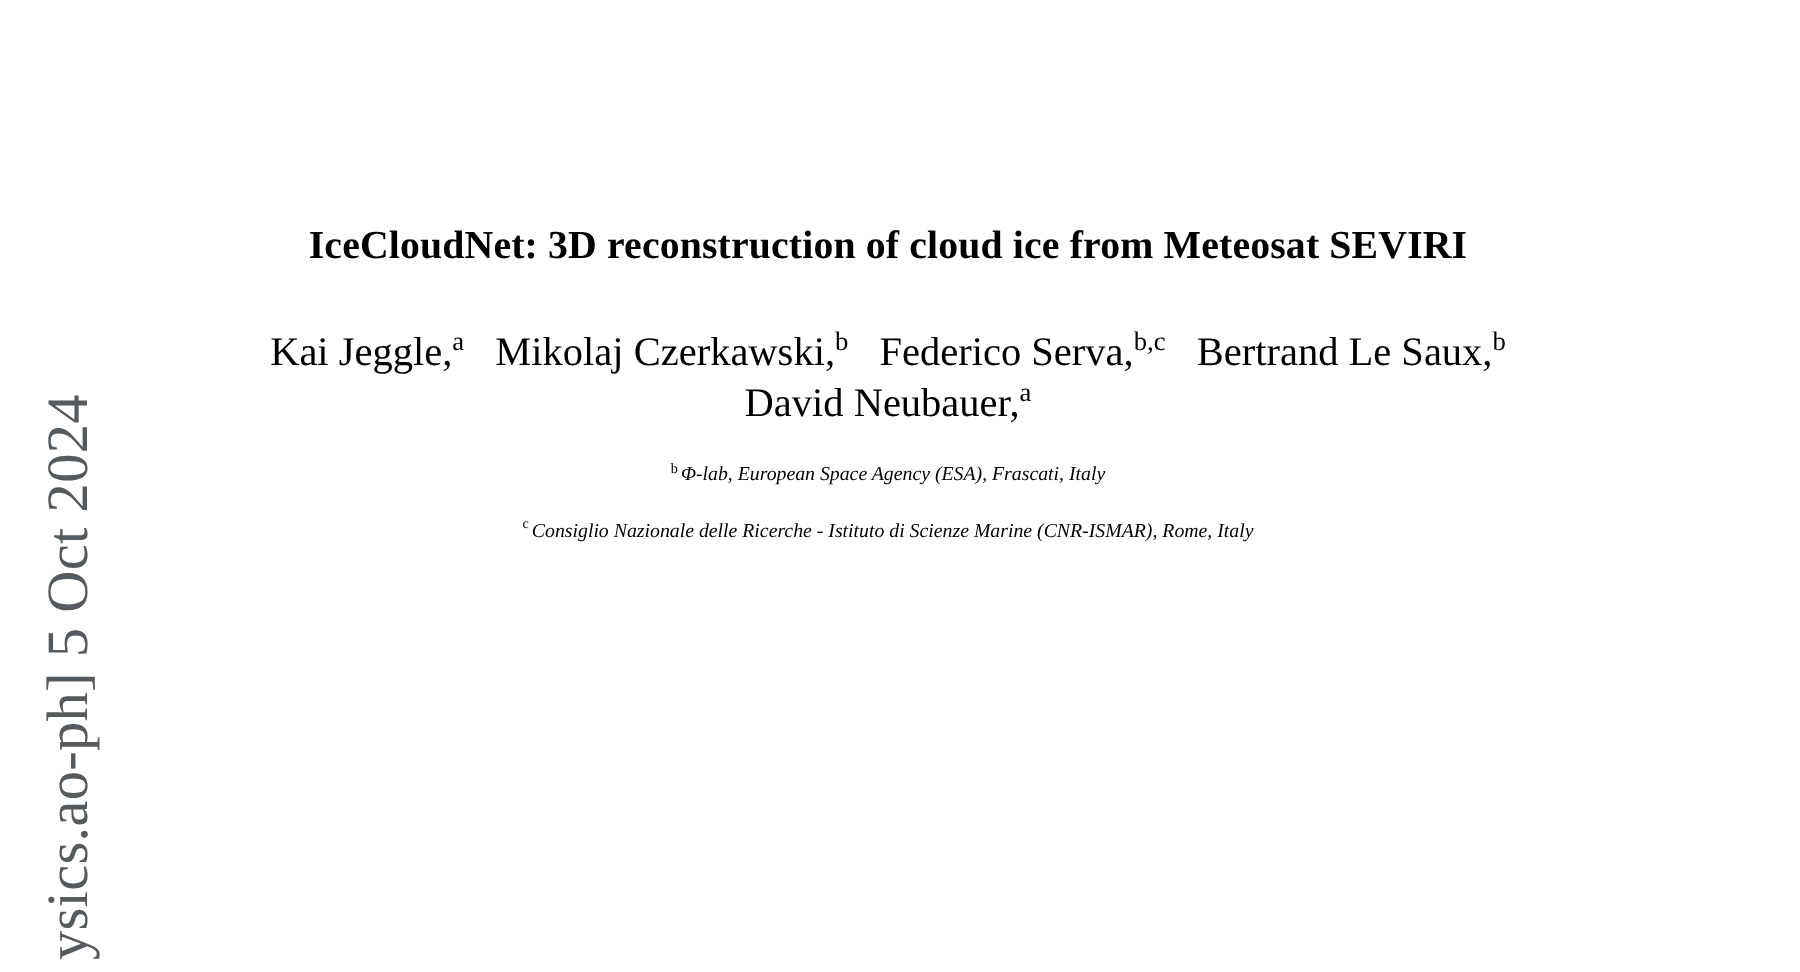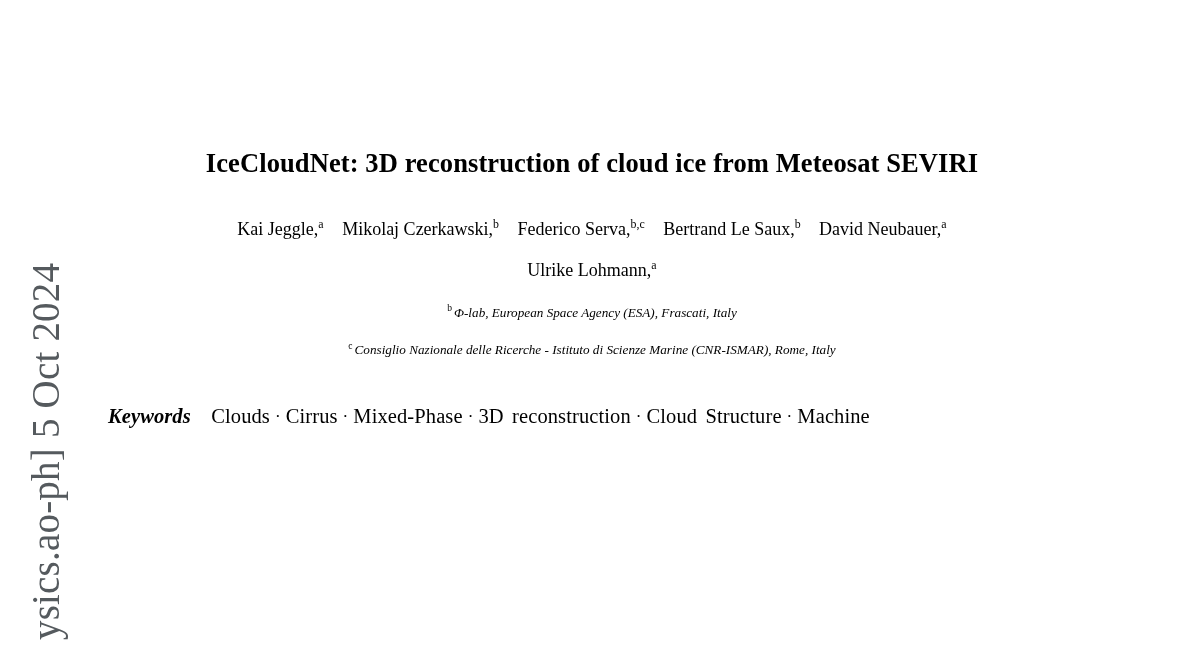--- a/index.html
+++ b/index.html
@@ -52,21 +52,21 @@
     font-size: 26.5px;
     font-weight: bold;
     text-align: center;
     letter-spacing: 0.1px;
     line-height: 1.2;
   }
 
   .authors {
     margin-top: 38px;
     text-align: center;
-    font-size: 18px;
+    font-size: 27px;
     line-height: 1.25;
   }
   .authors .line2 {
     margin-top: 19px;
   }
   .author {
     white-space: nowrap;
     margin: 0 7px;
   }
   sup {
@@ -138,30 +138,23 @@
   <h1 class="title">IceCloudNet: 3D reconstruction of cloud ice from Meteosat SEVIRI</h1>
 
   <div class="authors">
     <div class="line1">
       <span class="author"><span>Kai Jeggle,</span><sup>a</sup></span>
       <span class="author"><span>Mikolaj Czerkawski,</span><sup>b</sup></span>
       <span class="author"><span>Federico Serva,</span><sup>b,c</sup></span>
       <span class="author"><span>Bertrand Le Saux,</span><sup>b</sup></span>
       <span class="author"><span>David Neubauer,</span><sup>a</sup></span>
     </div>
-    <div class="line2">
-      <span class="author"><span>Ulrike Lohmann,</span><sup>a</sup></span>
-    </div>
   </div>
 
   <div class="affiliations">
     <div class="aff"><span class="mark">b</span><span>Φ-lab, European Space Agency (ESA), Frascati, Italy</span></div>
     <div class="aff aff-c"><span class="mark">c</span><span>Consiglio Nazionale delle Ricerche - Istituto di Scienze Marine (CNR-ISMAR), Rome, Italy</span></div>
   </div>
 
   <div class="keywords">
-    <span class="kw-line-1">
-      <span class="kw-label">Keywords</span>
-      <span>Clouds</span><span class="kw-sep">·</span><span>Cirrus</span><span class="kw-sep">·</span><span>Mixed-Phase</span><span class="kw-sep">·</span><span>3D reconstruction</span><span class="kw-sep">·</span><span>Cloud Structure</span><span class="kw-sep">·</span><span>Machine</span>
-    </span>
   </div>
 
 </div>
 
 </body></html>

